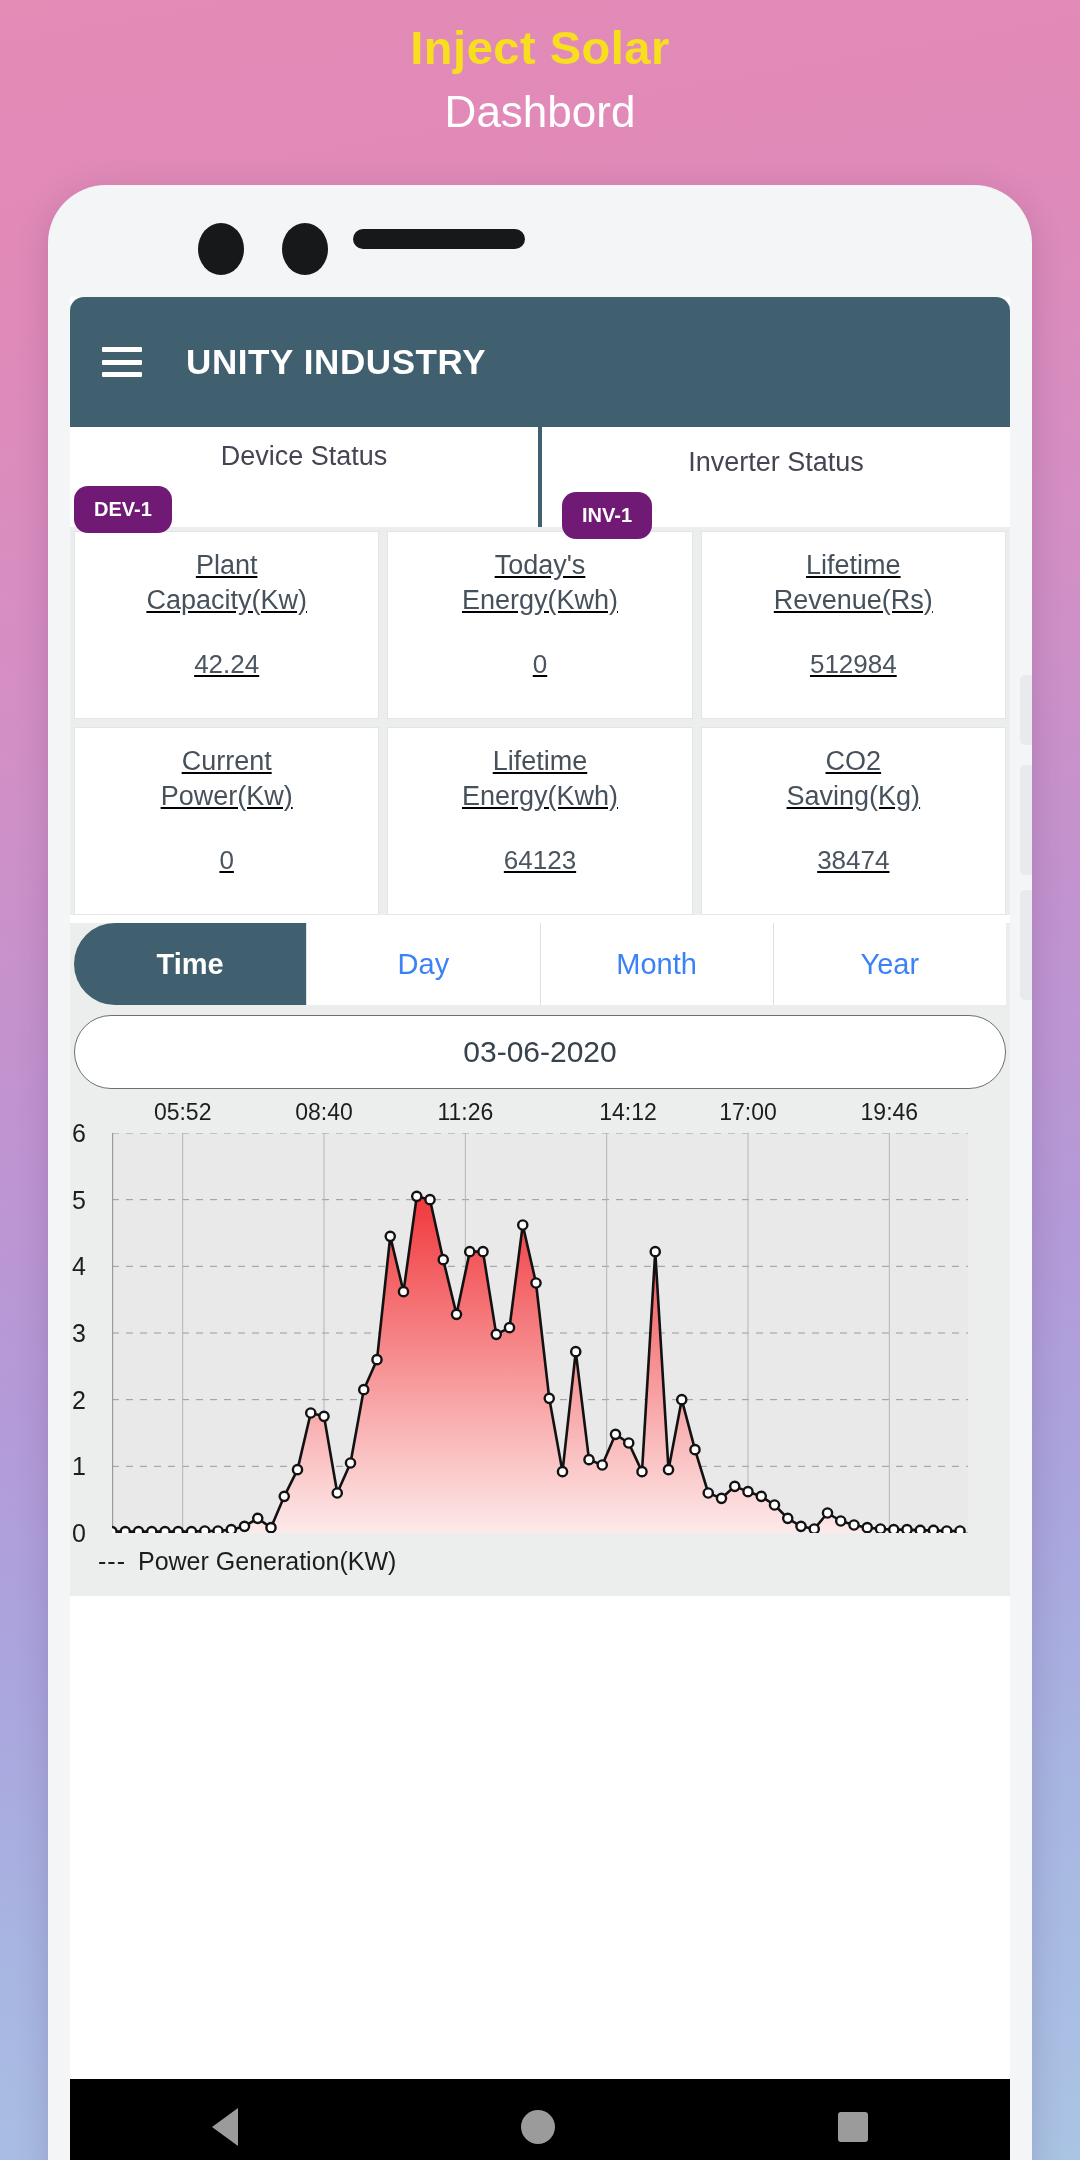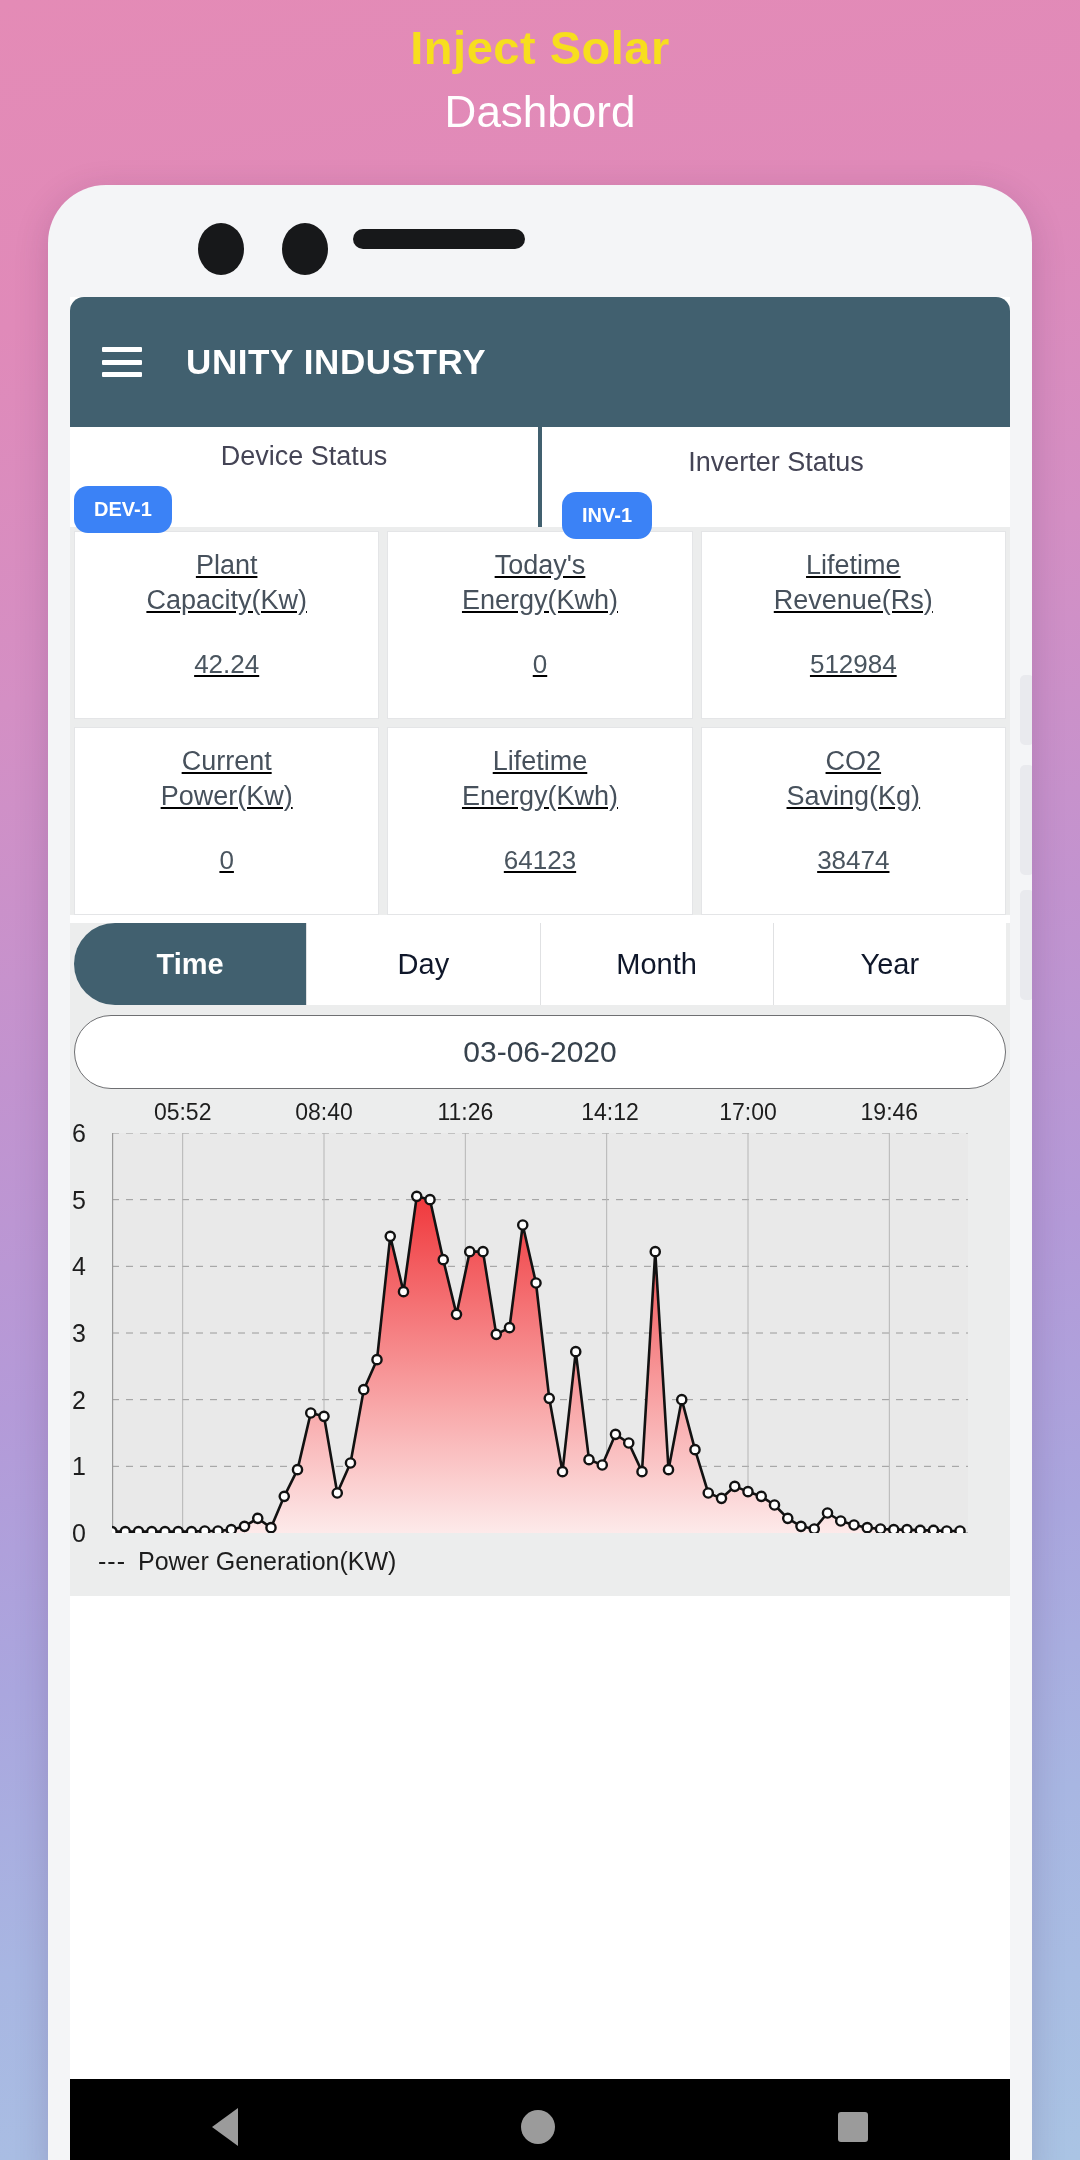--- a/index.html
+++ b/index.html
@@ -60,42 +60,42 @@
   .hamburger span { display:block; height:5px; background:#fff; border-radius:1px; }
   .appbar-title { color:#fff; font-size:35px; font-weight:bold; letter-spacing:.6px; padding-left:22px; }
 
   
   .status-row { display:flex; background:#fff; height:100px; }
   .status-col { flex:1; position:relative; padding-top:8px; }
   .status-col.right { border-left:4px solid #41606f; }
   .status-label { text-align:center; font-size:27px; color:#445; padding-top:6px; }
   .status-col.right .status-label { padding-top:12px; }
   .badge {
-    display:inline-block; background:#3b82f6; color:#fff;
+    display:inline-block; background:#701a75; color:#fff;
     font-size:20px; font-weight:bold; border-radius:14px;
     padding:12px 20px; margin-top:14px; margin-left:4px;
   }
   .status-col.right .badge { margin-left:20px; }
 
   
   .cards { background:#eceded; padding:4px 4px 0 4px; }
   .card-row { display:flex; gap:8px; margin-bottom:8px;text-decoration:underline; }
   .card {
     flex:1; background:#ffffff; border:1px solid #e4e5e7;
     height:188px; text-align:center; padding-top:16px;
     box-sizing:border-box;
   }
   .card-label { font-size:27px; color:#47515c; line-height:1.28; }
   .card-value { font-size:26px; color:#4a555f; margin-top:32px; }
 
   
   .tabs { display:flex; background:#eceded; padding:0 4px; }
   .tab {
     flex:1; height:82px; line-height:82px; text-align:center;
-    font-size:29px; color:#0f172a; background:#ffffff;
+    font-size:29px; color:#3b82f6; background:#ffffff;
     border-right:1px solid #e0e1e3;
   }
   .tab:last-child { border-right:none; }
   .tab.active { background:#41606f; color:#fff; font-weight:bold; border-radius:42px 0 0 42px; }
 
   
   .date-wrap { background:#eceded; padding:10px 4px 8px 4px; }
   .date-box {
     background:#fff; border:1px solid #6e6f72; border-radius:42px;
     height:72px; line-height:72px; text-align:center;
@@ -222,21 +222,21 @@
 
       <div class="date-wrap">
         <div class="date-box">03-06-2020</div>
       </div>
 
       <div class="chart-area">
         <div class="x-ticks" id="x-ticks">
             <div class="x-tick" style="left: 112.667px;">05:52</div>
             <div class="x-tick" style="left: 254px;">08:40</div>
             <div class="x-tick" style="left: 395.333px;">11:26</div>
-            <div class="x-tick" style="left: 540px;">14:12</div>
+            <div class="x-tick" style="left: 558px;">14:12</div>
             <div class="x-tick" style="left: 678px;">17:00</div>
             <div class="x-tick" style="left: 819.333px;">19:46</div>
           </div>
         <div class="plot-wrap">
           <div id="y-labels">
               <div class="y-label" style="top: 400px;">0</div>
               <div class="y-label" style="top: 333.333px;">1</div>
               <div class="y-label" style="top: 266.667px;">2</div>
               <div class="y-label" style="top: 200px;">3</div>
               <div class="y-label" style="top: 133.333px;">4</div>

